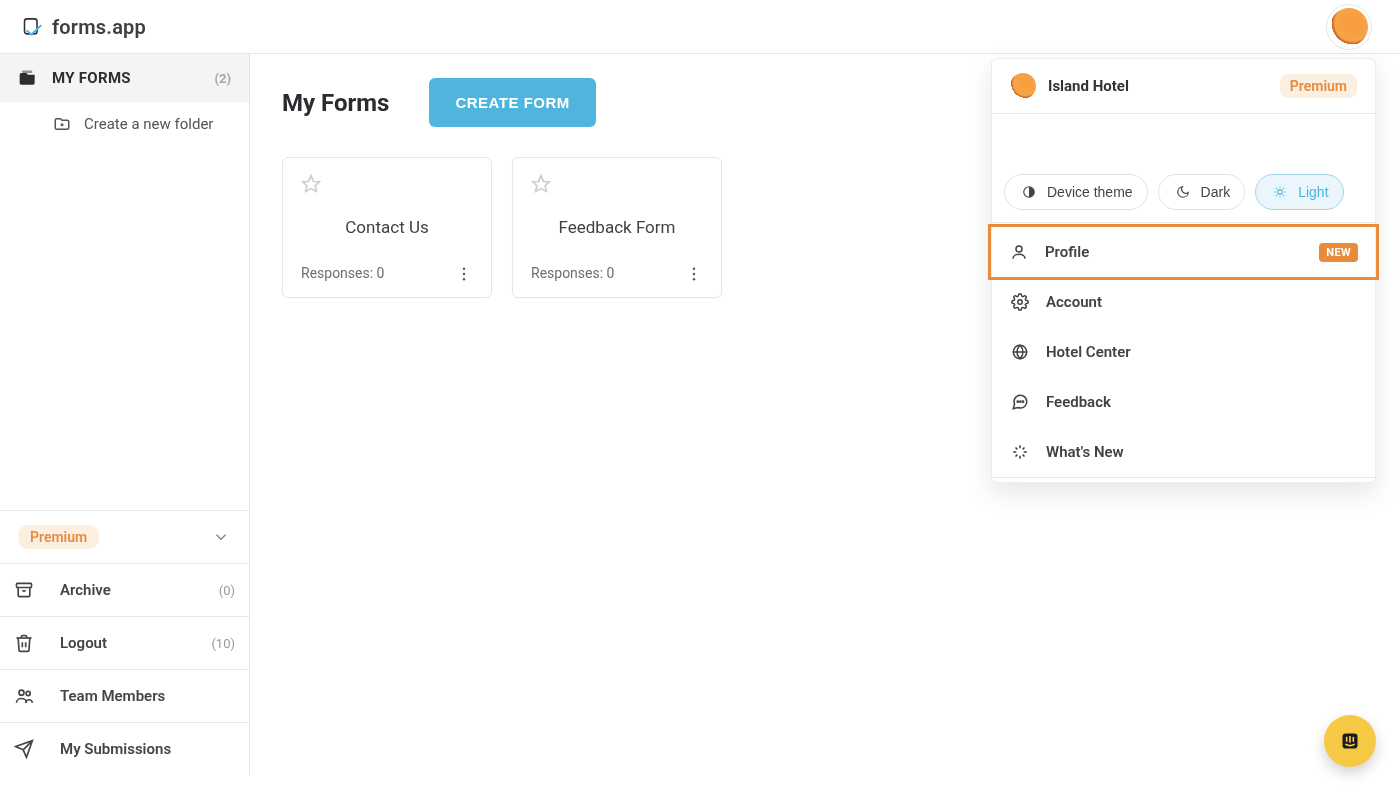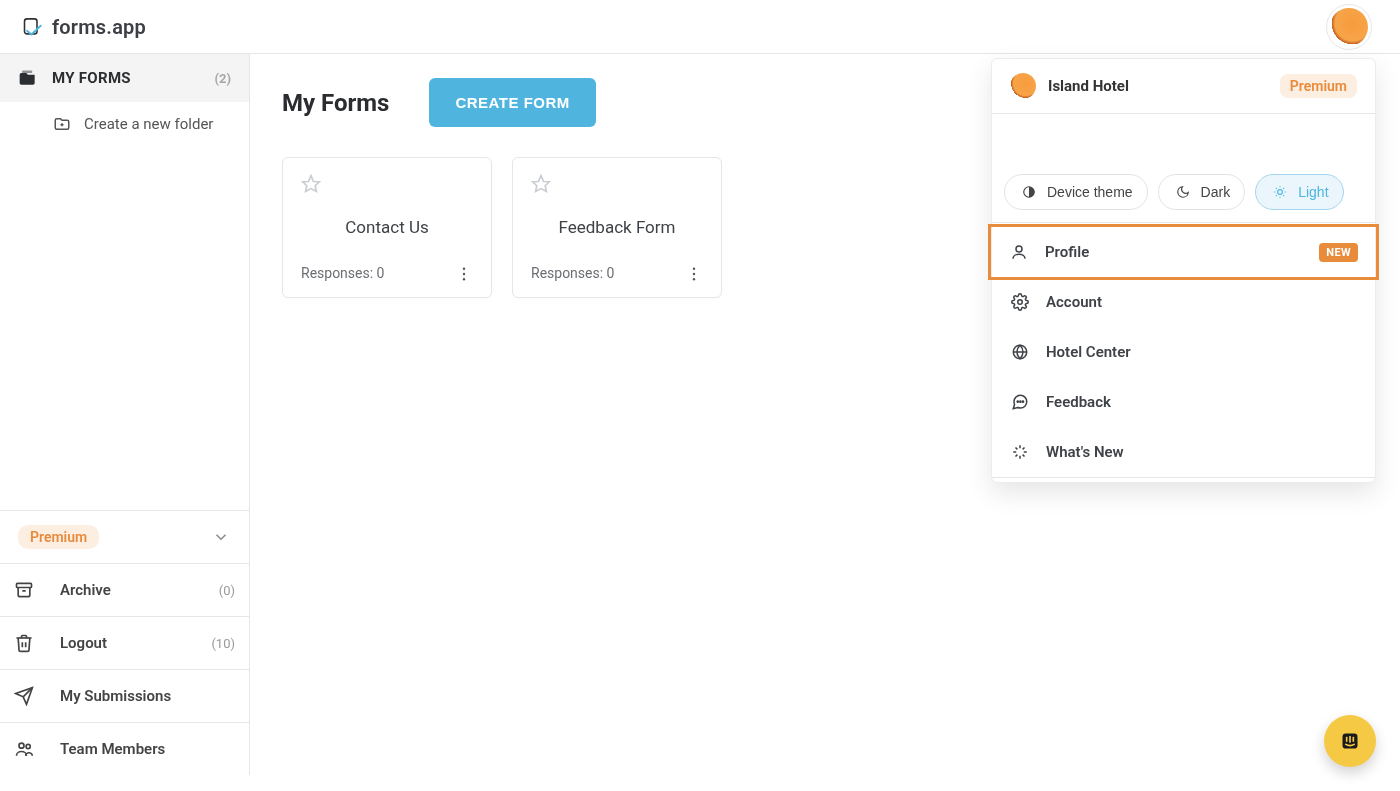--- a/index.html
+++ b/index.html
@@ -157,37 +157,37 @@
               <path d="M9 6V4a1 1 0 0 1 1-1h4a1 1 0 0 1 1 1v2"></path>
             </svg>
         </span>
         <span>Logout</span>
         <span class="count">(10)</span>
       </div>
 
       <div class="nav-item">
         <span class="icon">
           <svg viewBox="0 0 24 24" width="20" height="20" fill="none" stroke="currentColor" stroke-width="2">
-              <path d="M22 2 11 13"></path>
-              <path d="M22 2 15 22 11 13 2 9 22 2z"></path>
-            </svg>
-        </span>
-        <span>My Submissions</span>
-      </div>
-
-      <div class="nav-item">
-        <span class="icon">
-          <svg viewBox="0 0 24 24" width="20" height="20" fill="none" stroke="currentColor" stroke-width="2">
               <circle cx="9" cy="8" r="3"></circle>
               <circle cx="17" cy="9" r="2.5"></circle>
               <path d="M3 20c0-3 3-5 6-5s6 2 6 5"></path>
               <path d="M14 20c0-2 2-3.5 4-3.5s4 1.5 4 3.5"></path>
             </svg>
         </span>
         <span>Team Members</span>
+      </div>
+
+      <div class="nav-item">
+        <span class="icon">
+          <svg viewBox="0 0 24 24" width="20" height="20" fill="none" stroke="currentColor" stroke-width="2">
+              <path d="M22 2 11 13"></path>
+              <path d="M22 2 15 22 11 13 2 9 22 2z"></path>
+            </svg>
+        </span>
+        <span>My Submissions</span>
       </div>
     </div>
   </aside>
 
   <main class="content">
     <div class="page-header">
       <h1 class="page-title">My Forms</h1>
       <button class="create-btn">CREATE FORM</button>
     </div>
 

